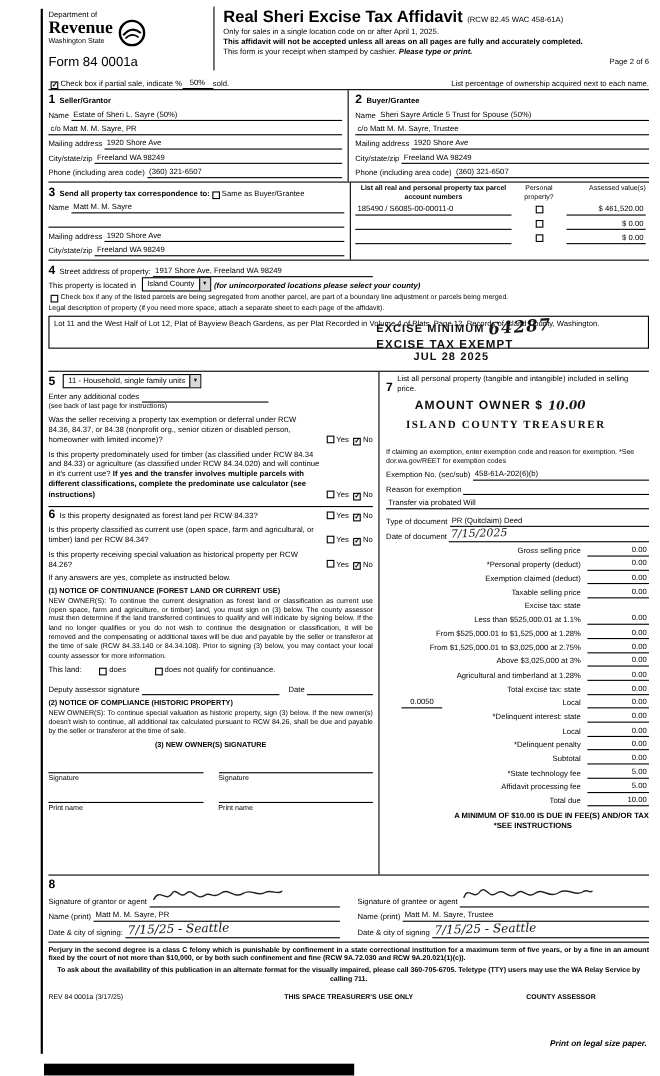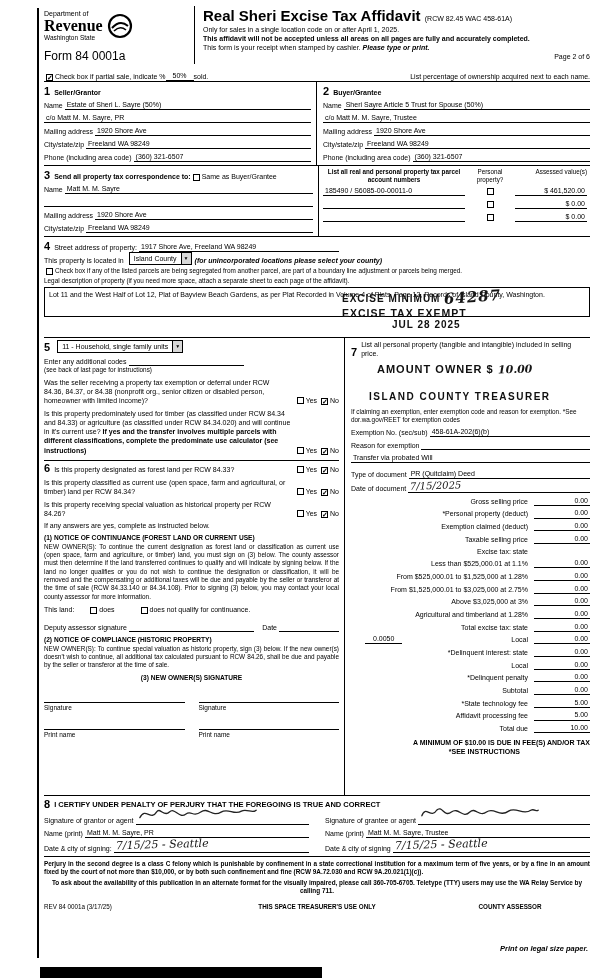--- a/index.html
+++ b/index.html
@@ -20,21 +20,21 @@
         text-align:center; font-weight:bold; vertical-align:-1px; margin:0 2px 0 2px; flex:none; }
   .secnum { font-weight:bold; font-size:11px; margin-right:4px; line-height:1; }
   .select { display:inline-flex; align-items:stretch; border:1px solid #000; background:#fff; margin:0 3px; }
   .select .txt { padding:1px 4px; white-space:nowrap; }
   .select .arr { width:10px; border-left:1px solid #000; background:#d8d8d8; display:flex; align-items:center; justify-content:center; font-size:5px; }
   .stamp { font-weight:bold; letter-spacing:1px; color:#101010; white-space:nowrap; }
   .yn { white-space:nowrap; margin-left:4px; flex:none; }
   
   .header { display:flex; position:relative; padding-bottom:3px; }
   .agency { width:150px; flex:none; padding-top:3px; }
-  .agtop { display:flex; align-items:center; gap:4px; }
+  .agtop { display:flex; align-items:flex-end; gap:4px; }
   .dept1 { font-size:7px; }
   .dept2 { font-family:"Liberation Serif", serif; font-weight:bold; font-size:16px; line-height:1; }
   .dept3 { font-size:6.5px; }
   .formno { font-size:12px; margin-top:6px; }
   .titleblock { flex:1; border-left:1px solid #000; padding-left:8px; padding-top:2px; }
   .title1 { font-size:15px; line-height:1.1; }
   .tref { font-size:7px; font-weight:normal; }
   .pageind { position:absolute; right:0; top:46px; font-size:7px; }
   
   .partialrow { display:flex; align-items:flex-end; min-height:14px; }
@@ -52,36 +52,36 @@
   .ptc3 { width:72px; text-align:right; font-size:6.3px; line-height:1.2; }
   .ptrow { display:flex; align-items:flex-end; min-height:13px; }
   .ptp { width:142px; border-bottom:1px solid #000; padding:0 2px; min-height:9px; }
   .ptcbx { width:50px; text-align:center; }
   .ptv { width:72px; border-bottom:1px solid #000; text-align:right; padding:0 2px; min-height:9px; }
   .sec4 { border-top:1px solid #000; position:relative; padding:2px 0 4px 0; }
   .legalbox { border:1px solid #000; min-height:30px; padding:2px 4px; margin-top:1px; margin-bottom:16px; width:100%; }
   .st-exempt { position:absolute; top:38px; left:298px; font-size:10.5px;margin-top:32px; }
   .st-number { position:absolute; top:51px; left:298px; font-size:10px; }
   .st-number .hand { font-size:15px; transform:rotate(-4deg); margin-left:4px; }
-  .st-date { position:absolute; top:81px; left:348px; font-size:10px; }
+  .st-date { position:absolute; top:81px; left:332px; font-size:10px; }
   .maincols { display:flex; border-top:1px solid #000; min-height:458px; }
   .lcol { width:300px; flex:none; padding:2px 5px 3px 0; }
   .rcol { flex:1; border-left:1px solid #000; padding:2px 0 3px 6px; position:relative; }
   .q { display:flex; align-items:flex-end; margin-top:4px; }
   .qt { flex:1; }
   .sec6 { border-top:1px solid #000; margin-top:5px; padding-top:2px; }
   .ntitle { font-weight:bold; font-size:6.6px; margin-top:4px; }
   .nbody { font-size:6.4px; line-height:1.3; text-align:justify; }
   .sigrow { display:flex; gap:14px; margin-top:10px; }
   .sigcol { flex:1; }
   .sline { border-bottom:1px solid #000; height:11px; }
   .sliblab { font-size:6.5px; margin-top:1px; }
   .st-amt { position:absolute; top:24px; left:32px; font-size:11px; }
   .st-amt .hand { font-size:11px; letter-spacing:0; }
-  .st-tre { position:absolute; top:52px; left:24px; font-size:10px; letter-spacing:1.5px; }
+  .st-tre { position:absolute; top:42px; left:24px; font-size:10px; letter-spacing:1.5px;font-family:Liberation Serif, serif; }
   .spacer50 { height:50px; }
   .taxrow { display:flex; align-items:flex-end; margin-top:2.6px; }
   .tl { flex:1; text-align:right; padding-right:6px; white-space:nowrap; overflow:hidden; }
   .tv { width:56px; flex:none; border-bottom:1px solid #000; text-align:right; padding:0 2px; min-height:9px; }
   .rate { border-bottom:1px solid #000; padding:0 8px; margin-left:14px; flex:none; }
   .minnote { text-align:right; font-weight:bold; font-size:7px; margin-top:5px; }
   .seeins { text-align:right; font-weight:bold; font-size:7px; padding-right:70px; }
   .sec8 { border-top:1px solid #000; position:relative; padding:3px 0 3px 0; }
   .s8cols { display:flex; gap:16px; margin-top:2px; }
   .s8col { flex:1; }
@@ -476,21 +476,20 @@
           </div>
 
         <div class="minnote">A MINIMUM OF $10.00 IS DUE IN FEE(S) AND/OR TAX</div>
         <div class="seeins">*SEE INSTRUCTIONS</div>
       </div>
     </div>
 
     <div class="sec8">
       <div class="row">
         <span class="secnum">8</span>
-        <span class="b" style="font-size:7.5px">I CERTIFY UNDER PENALTY OF PERJURY THAT THE FOREGOING IS TRUE AND CORRECT</span>
       </div>
       <div class="s8cols">
         <div class="s8col">
           <div class="frow">
             <span class="lbl">Signature of grantor or agent</span>
             <span class="fill"><svg class="sigsvg" width="120" height="22" viewBox="0 0 130 22">
                   <path d="M2 16 C8 4 14 20 20 10 C24 4 28 16 34 10 C40 4 44 18 52 12 C58 8 60 16 68 10 C76 4 80 16 90 10 C98 5 104 14 112 9 C118 6 124 12 128 8" fill="none" stroke="#222" stroke-width="1.4" stroke-linecap="round"></path>
                 </svg></span>
           </div>
           <div class="frow">

